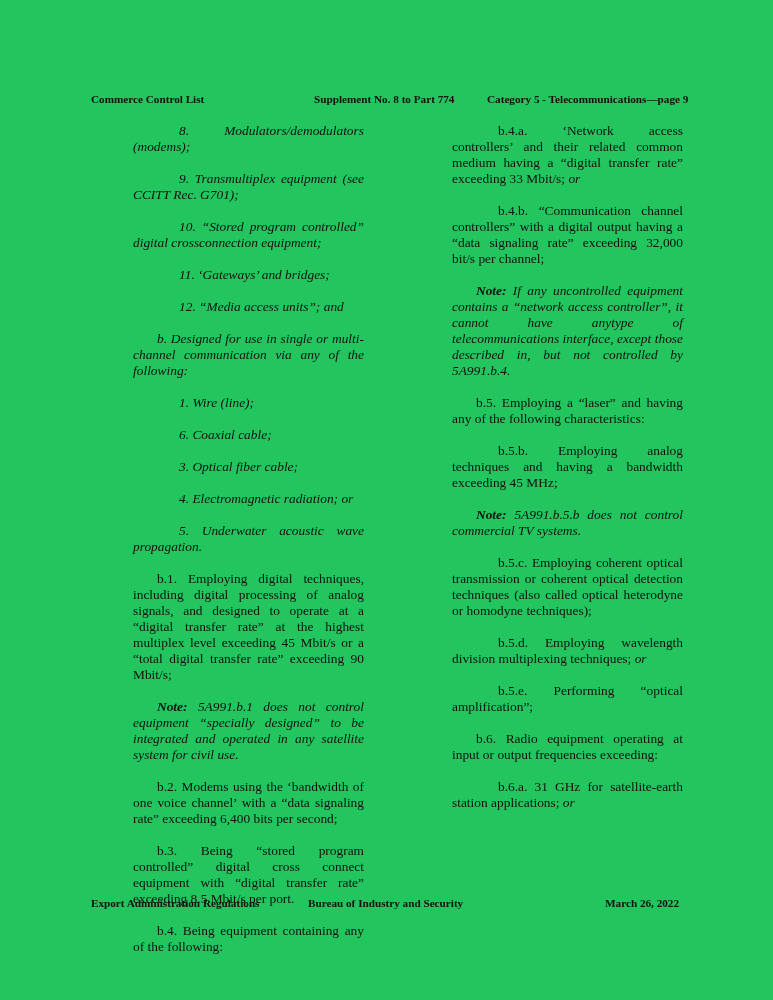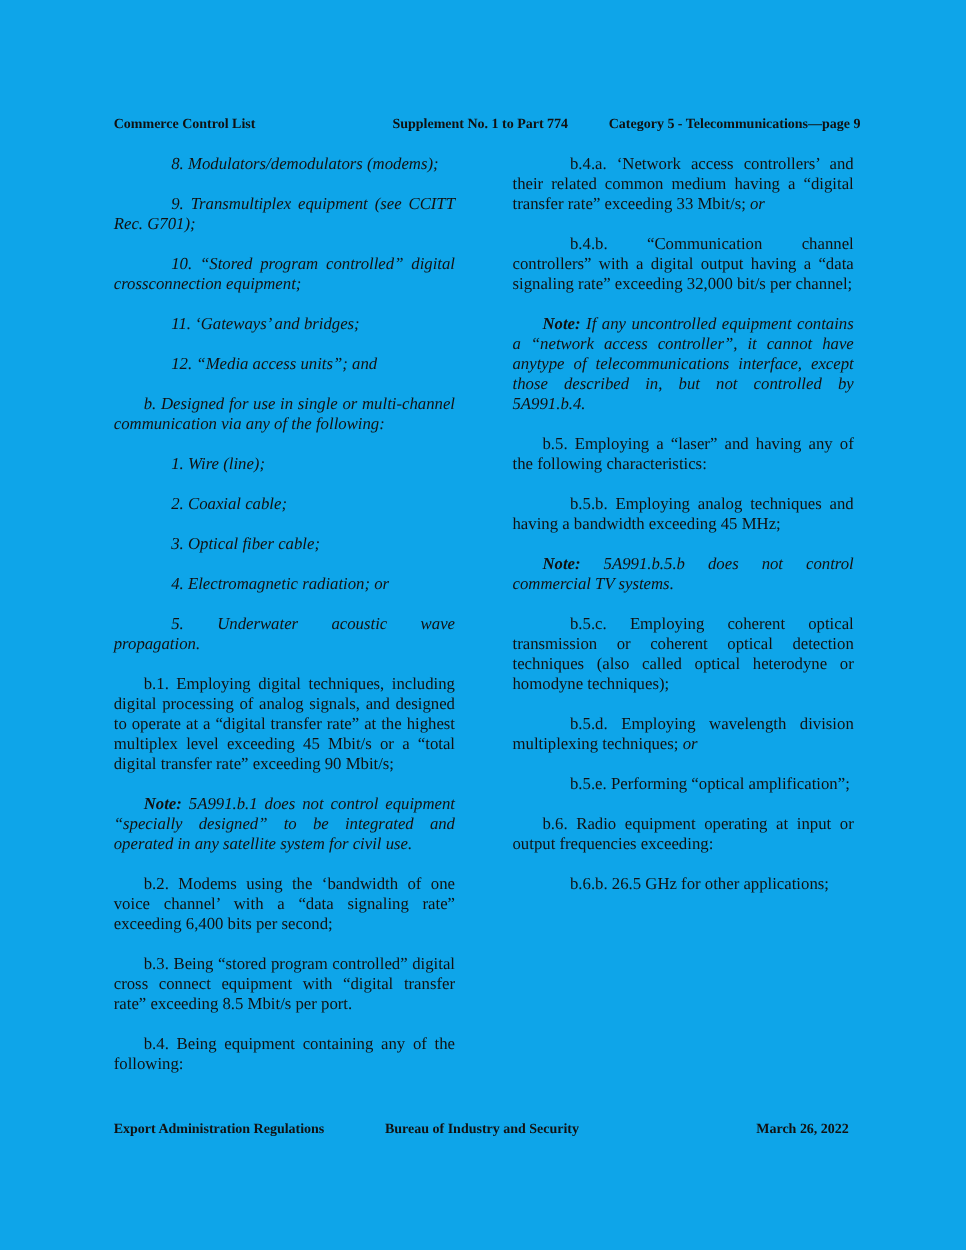--- a/index.html
+++ b/index.html
@@ -3,63 +3,64 @@
 <meta charset="utf-8">
 <style>
   * { margin: 0; padding: 0; box-sizing: border-box; }
   html, body { width: 773px; height: 1000px; background: #ffffff; }
   body {
     position: relative;
     font-family: "Liberation Serif", "DejaVu Serif", serif;
     color: #111111;
     overflow: hidden;
   }
-  .page { position: absolute; left: 0; top: 0; width: 773px; height: 1000px; background: #0ea5e9; }
+  .page { position: absolute; left: 0; top: 0; width: 773px; height: 1000px; background: #22c55e; }
   .hdr, .ftr {
     position: absolute;
     font-weight: bold;
     font-size: 11.2px;
     white-space: nowrap;
   }
   .col {
     position: absolute;
     top: 123px;
     width: 273px;
     font-size: 13.4px;
     line-height: 16px;
   }
   .col-left { left: 91px; }
   .col-right { left: 410px; }
   .p {
     text-align: justify;
     margin-bottom: 16px;
+    margin-left: 42px;
   }
   .ind1 { text-indent: 24px; }
   .ind2 { text-indent: 46px; }
   .it { font-style: italic; }
   em { font-style: italic; font-family: Liberation Serif, serif; }
 </style>
 </head>
 <body>
 
 <div class="page">
 
   <div class="hdr" style="left:91px; top:93px;">Commerce Control List</div>
-  <div class="hdr" style="left:314px; top:93px;">Supplement No. 1 to Part 774</div>
+  <div class="hdr" style="left:314px; top:93px;">Supplement No. 8 to Part 774</div>
   <div class="hdr" style="left:487px; top:93px;">Category 5 - Telecommunications—page 9</div>
 
   <div class="col col-left">
     <p class="p ind2 it">8.  Modulators/demodulators (modems);</p>
     <p class="p ind2 it">9.  Transmultiplex equipment (see CCITT Rec. G701);</p>
     <p class="p ind2 it">10.  “Stored program controlled” digital crossconnection equipment;</p>
     <p class="p ind2 it">11.  ‘Gateways’ and bridges;</p>
     <p class="p ind2 it">12.  “Media access units”; and</p>
     <p class="p ind1 it">b.  Designed for use in single or multi-channel communication via any of the following:</p>
     <p class="p ind2 it">1.  Wire (line);</p>
-    <p class="p ind2 it">2.  Coaxial cable;</p>
+    <p class="p ind2 it">6.  Coaxial cable;</p>
     <p class="p ind2 it">3.  Optical fiber cable;</p>
     <p class="p ind2 it">4.  Electromagnetic radiation; or</p>
     <p class="p ind2 it">5.  Underwater acoustic wave propagation.</p>
     <p class="p ind1">b.1.  Employing digital techniques, including digital processing of analog signals, and designed to operate at a “digital transfer rate” at the highest multiplex level exceeding 45 Mbit/s or a “total digital transfer rate” exceeding 90 Mbit/s;</p>
     <p class="p ind1 it"><b>Note:</b><span> 5A991.b.1 does not control equipment “specially designed” to be integrated and operated in any satellite system for civil use.</span></p>
     <p class="p ind1">b.2.  Modems using the ‘bandwidth of one voice channel’ with a “data signaling rate” exceeding 6,400 bits per second;</p>
     <p class="p ind1">b.3.  Being “stored program controlled” digital cross connect equipment with “digital transfer rate” exceeding 8.5 Mbit/s per port.</p>
     <p class="p ind1">b.4.  Being equipment containing any of the following:</p>
   </div>
 
@@ -67,20 +68,20 @@
     <p class="p ind2"><span>b.4.a.  ‘Network access controllers’ and their related common medium having a “digital transfer rate” exceeding 33 Mbit/s; </span><em>or</em></p>
     <p class="p ind2">b.4.b.  “Communication channel controllers” with a digital output having a “data signaling rate” exceeding 32,000 bit/s per channel;</p>
     <p class="p ind1 it"><b>Note:</b><span>  If any uncontrolled equipment contains a “network access controller”, it cannot have anytype of telecommunications interface, except those described in, but not controlled by 5A991.b.4.</span></p>
     <p class="p ind1">b.5.  Employing a “laser” and having any of the following characteristics:</p>
     <p class="p ind2">b.5.b.  Employing analog techniques and having a bandwidth exceeding 45 MHz;</p>
     <p class="p ind1 it"><b>Note:</b><span>  5A991.b.5.b does not control commercial TV systems.</span></p>
     <p class="p ind2">b.5.c.  Employing coherent optical transmission or coherent optical detection techniques (also called optical heterodyne or homodyne techniques);</p>
     <p class="p ind2"><span>b.5.d.  Employing wavelength division multiplexing techniques; </span><em>or</em></p>
     <p class="p ind2">b.5.e.  Performing “optical amplification”;</p>
     <p class="p ind1">b.6. Radio equipment operating at input or output frequencies exceeding:</p>
-    <p class="p ind2">b.6.b.  26.5 GHz for other applications;</p>
+    <p class="p ind2"><span>b.6.a.  31 GHz for satellite-earth station applications; </span><em>or</em></p>
   </div>
 
   <div class="ftr" style="left:91px; top:897px;">Export Administration Regulations</div>
   <div class="ftr" style="left:308px; top:897px;">Bureau of Industry and Security</div>
   <div class="ftr" style="left:605px; top:897px;">March 26, 2022</div>
 
 </div>
 
 </body></html>

